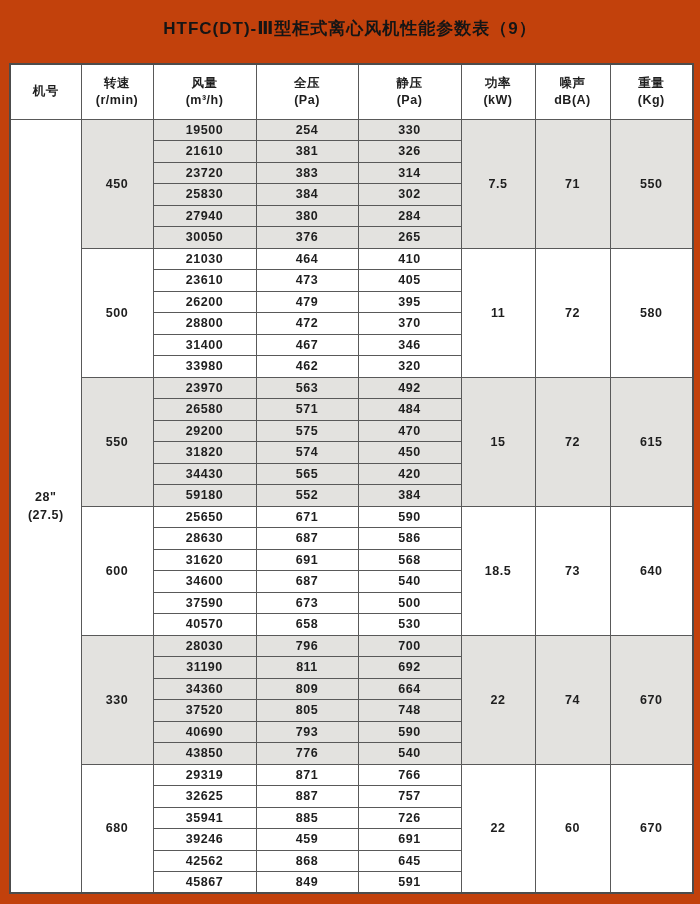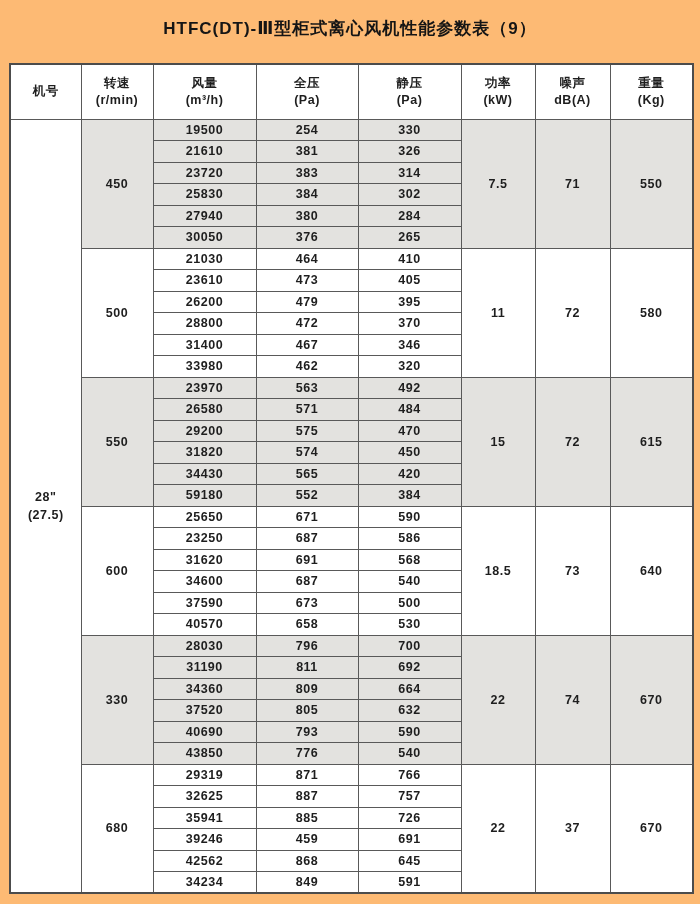--- a/index.html
+++ b/index.html
@@ -5,21 +5,21 @@
   * { box-sizing: border-box; margin: 0; padding: 0; }
   html, body { background: #ffffff; }
   body {
     font-family: "Liberation Sans", "DejaVu Sans", sans-serif;
     width: 700px; height: 904px;
     overflow: hidden;
   }
   .page {
     position: relative;
     width: 700px; height: 904px;
-    background: #fdba74;
+    background: #c2410c;
   }
   .title {
     position: absolute;
     top: 17px; left: 0; right: 0;
     text-align: center;
     font-size: 17px;
     font-weight: bold;
     letter-spacing: 1px;
     color: #151515;
   }
@@ -215,21 +215,21 @@
       <tr>
         <td class="group white" rowspan="6">600</td>
         <td class="white">25650</td>
         <td class="white">671</td>
         <td class="white">590</td>
         <td class="group white" rowspan="6">18.5</td>
         <td class="group white" rowspan="6">73</td>
         <td class="group white" rowspan="6">640</td>
       </tr>
       <tr>
-        <td class="white">23250</td>
+        <td class="white">28630</td>
         <td class="white">687</td>
         <td class="white">586</td>
       </tr>
       <tr>
         <td class="white">31620</td>
         <td class="white">691</td>
         <td class="white">568</td>
       </tr>
       <tr>
         <td class="white">34600</td>
@@ -262,40 +262,40 @@
         <td class="shaded">692</td>
       </tr>
       <tr>
         <td class="shaded">34360</td>
         <td class="shaded">809</td>
         <td class="shaded">664</td>
       </tr>
       <tr>
         <td class="shaded">37520</td>
         <td class="shaded">805</td>
-        <td class="shaded">632</td>
+        <td class="shaded">748</td>
       </tr>
       <tr>
         <td class="shaded">40690</td>
         <td class="shaded">793</td>
         <td class="shaded">590</td>
       </tr>
       <tr>
         <td class="shaded">43850</td>
         <td class="shaded">776</td>
         <td class="shaded">540</td>
       </tr>
 
       <tr>
         <td class="group white" rowspan="6">680</td>
         <td class="white">29319</td>
         <td class="white">871</td>
         <td class="white">766</td>
         <td class="group white" rowspan="6">22</td>
-        <td class="group white" rowspan="6">37</td>
+        <td class="group white" rowspan="6">60</td>
         <td class="group white" rowspan="6">670</td>
       </tr>
       <tr>
         <td class="white">32625</td>
         <td class="white">887</td>
         <td class="white">757</td>
       </tr>
       <tr>
         <td class="white">35941</td>
         <td class="white">885</td>
@@ -305,19 +305,19 @@
         <td class="white">39246</td>
         <td class="white">459</td>
         <td class="white">691</td>
       </tr>
       <tr>
         <td class="white">42562</td>
         <td class="white">868</td>
         <td class="white">645</td>
       </tr>
       <tr>
-        <td class="white">34234</td>
+        <td class="white">45867</td>
         <td class="white">849</td>
         <td class="white">591</td>
       </tr>
     </tbody>
   </table>
 </div>
 
 </body></html>

